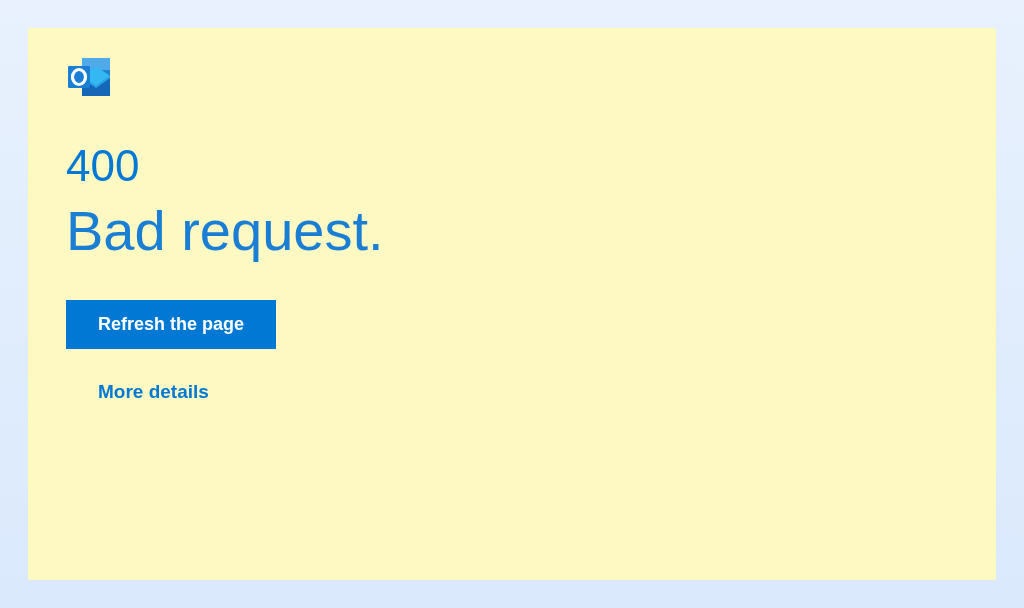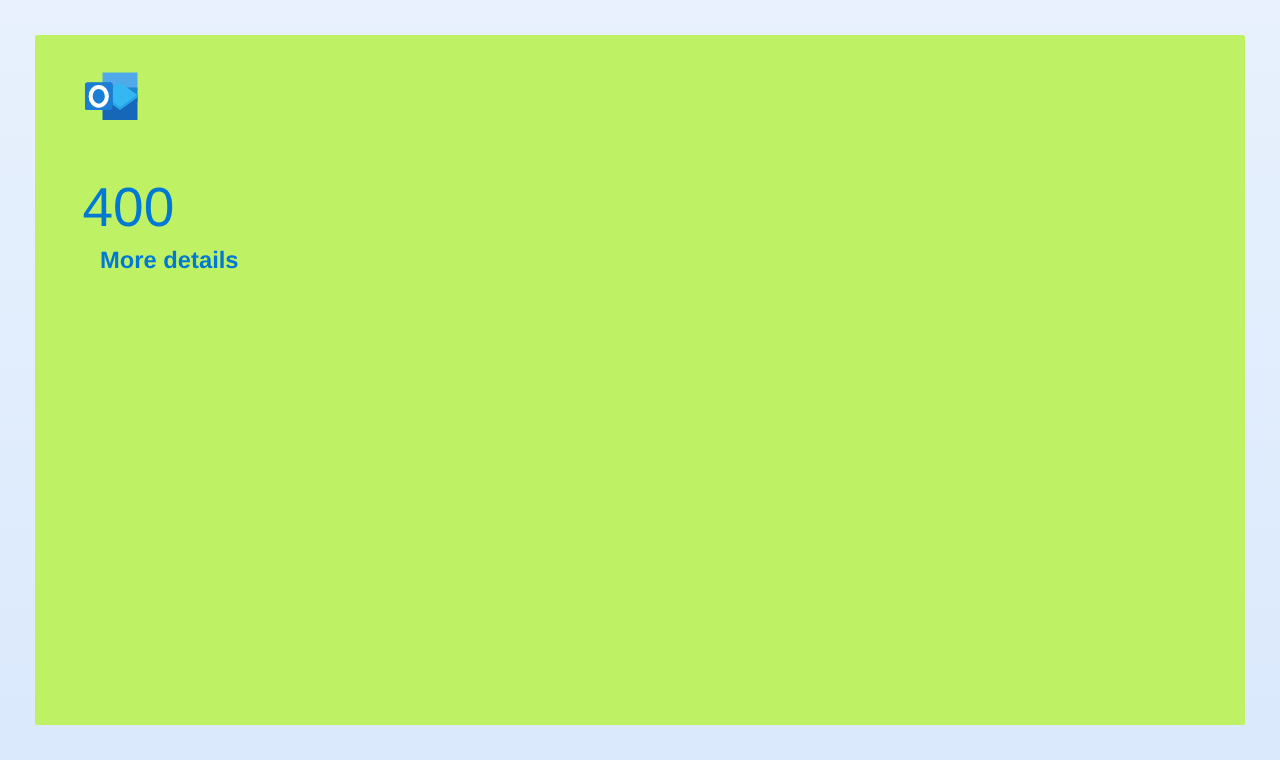--- a/index.html
+++ b/index.html
@@ -11,21 +11,21 @@
       font-family: 'Segoe UI', -apple-system, BlinkMacSystemFont, sans-serif;
       background: linear-gradient(180deg, #e8f1fd 0%, #dae9fc 100%);
       width: 1024px;
       height: 608px;
       display: flex;
       align-items: flex-start;
       justify-content: center;
       padding: 28px;
     }
     .card {
-      background: #bef264;
+      background: #fef9c3;
       width: 100%;
       height: 100%;
       padding: 28px 38px 28px 38px;
       border-radius: 2px;
     }
     .logo {
       margin-bottom: 36px;
     }
     .logo svg {
       width: 48px;
@@ -65,21 +65,21 @@
       margin-bottom: 32px;
       font-family: inherit;
     }
     .more-details {
       display: inline-block;
       color: #0078d4;
       font-size: 19px;
       font-weight: 600;
       text-decoration: none;
       cursor: pointer;
-      margin-left: 14px;
+      margin-left: 32px;
     }
   </style>
 </head>
 <body>
 
 <div class="card">
   <div class="logo">
     <svg viewBox="0 0 48 44" xmlns="http://www.w3.org/2000/svg">
 
       <rect x="16" y="2" width="28" height="14" fill="#50a9e8"></rect>
@@ -92,17 +92,21 @@
 
       <rect x="2" y="10" width="22" height="22" rx="2" fill="#0364b8"></rect>
       <rect x="2" y="10" width="22" height="22" rx="2" fill="#1a7fd4"></rect>
 
       <ellipse cx="13" cy="21" rx="6.5" ry="7.5" fill="none" stroke="#ffffff" stroke-width="3.2"></ellipse>
     </svg>
   </div>
 
   <div class="error-code">400</div>
 
+  <h1 class="error-title">Bad request.</h1>
 
 
+  <div>
+    <button class="refresh-button">Refresh the page</button>
+  </div>
 
   <a class="more-details">More details</a>
 </div>
 
 </body></html>

